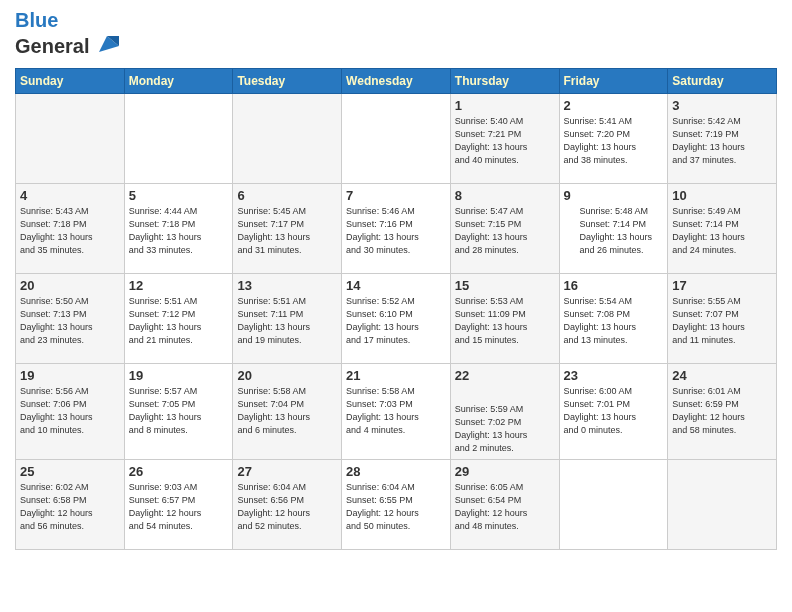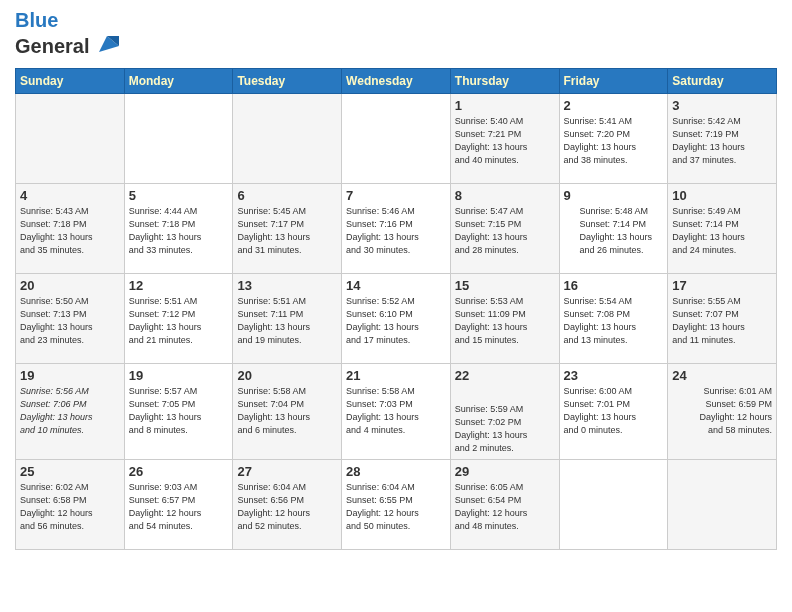--- a/index.html
+++ b/index.html
@@ -246,21 +246,21 @@
           <span class="day-number">17</span>
           <div class="day-info" style="white-space: pre-line;">Sunrise: 5:55 AM
 Sunset: 7:07 PM
 Daylight: 13 hours
 and 11 minutes.</div>
         </td>
       </tr>
       <tr>
         <td class="col-sun">
           <span class="day-number">19</span>
-          <div class="day-info" style="white-space: pre-line; font-style: italic;">Sunrise: 5:56 AM
+          <div class="day-info" style="white-space: pre-line;">Sunrise: 5:56 AM
 Sunset: 7:06 PM
 Daylight: 13 hours
 and 10 minutes.</div>
         </td>
         <td class="col-mon">
           <span class="day-number">19</span>
           <div class="day-info" style="white-space: pre-line;">Sunrise: 5:57 AM
 Sunset: 7:05 PM
 Daylight: 13 hours
 and 8 minutes.</div>
@@ -288,21 +288,21 @@
         </td>
         <td class="col-fri">
           <span class="day-number">23</span>
           <div class="day-info" style="white-space: pre-line;">Sunrise: 6:00 AM
 Sunset: 7:01 PM
 Daylight: 13 hours
 and 0 minutes.</div>
         </td>
         <td class="col-sat">
           <span class="day-number">24</span>
-          <div class="day-info" style="white-space: pre-line; text-align: right;">Sunrise: 6:01 AM
+          <div class="day-info" style="white-space: pre-line;">Sunrise: 6:01 AM
 Sunset: 6:59 PM
 Daylight: 12 hours
 and 58 minutes.</div>
         </td>
       </tr>
       <tr>
         <td class="col-sun">
           <span class="day-number">25</span>
           <div class="day-info" style="white-space: pre-line;">Sunrise: 6:02 AM
 Sunset: 6:58 PM

